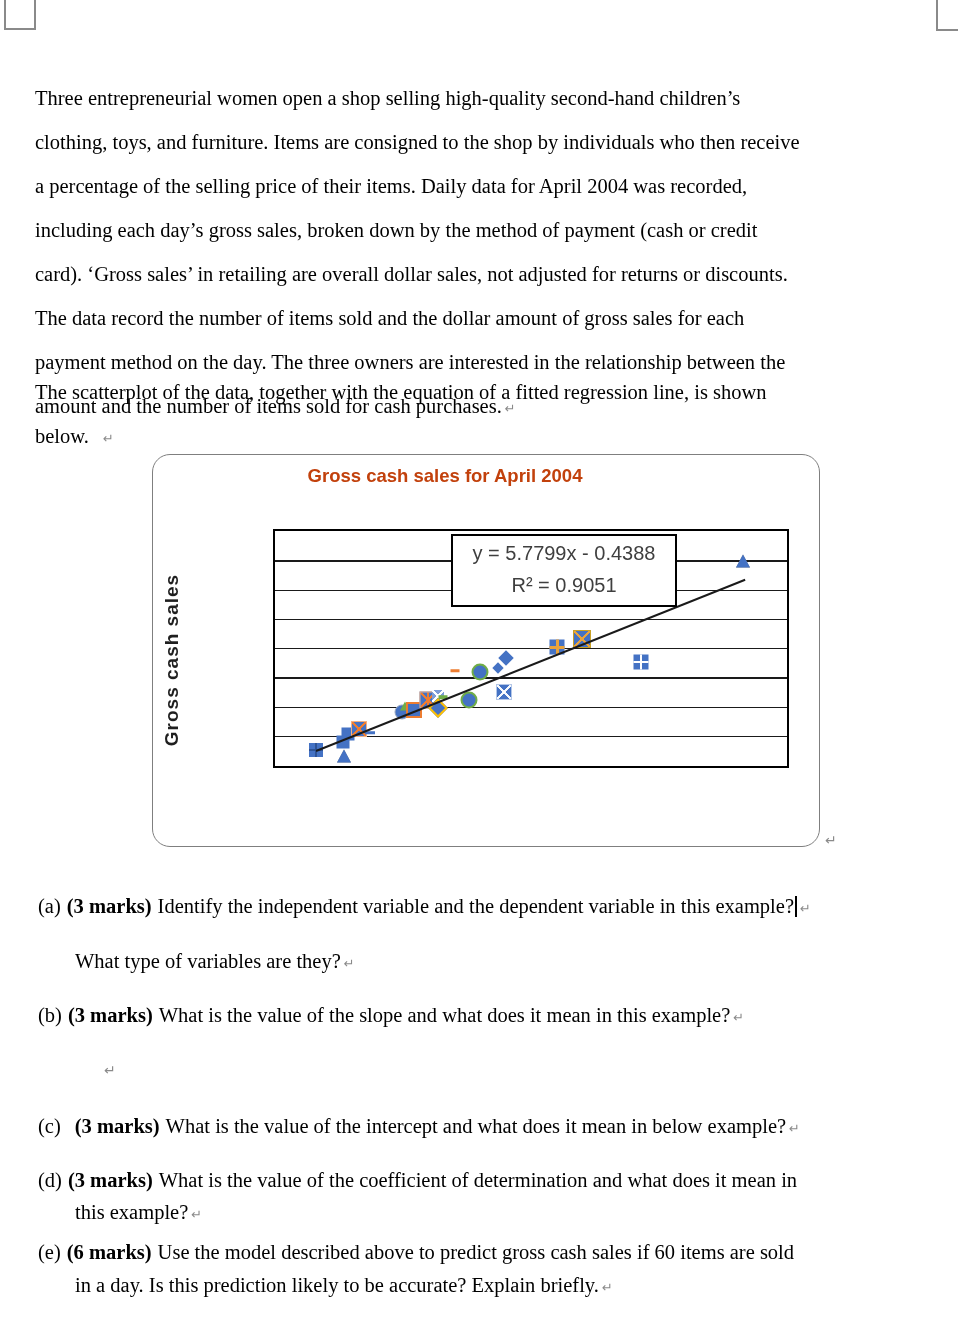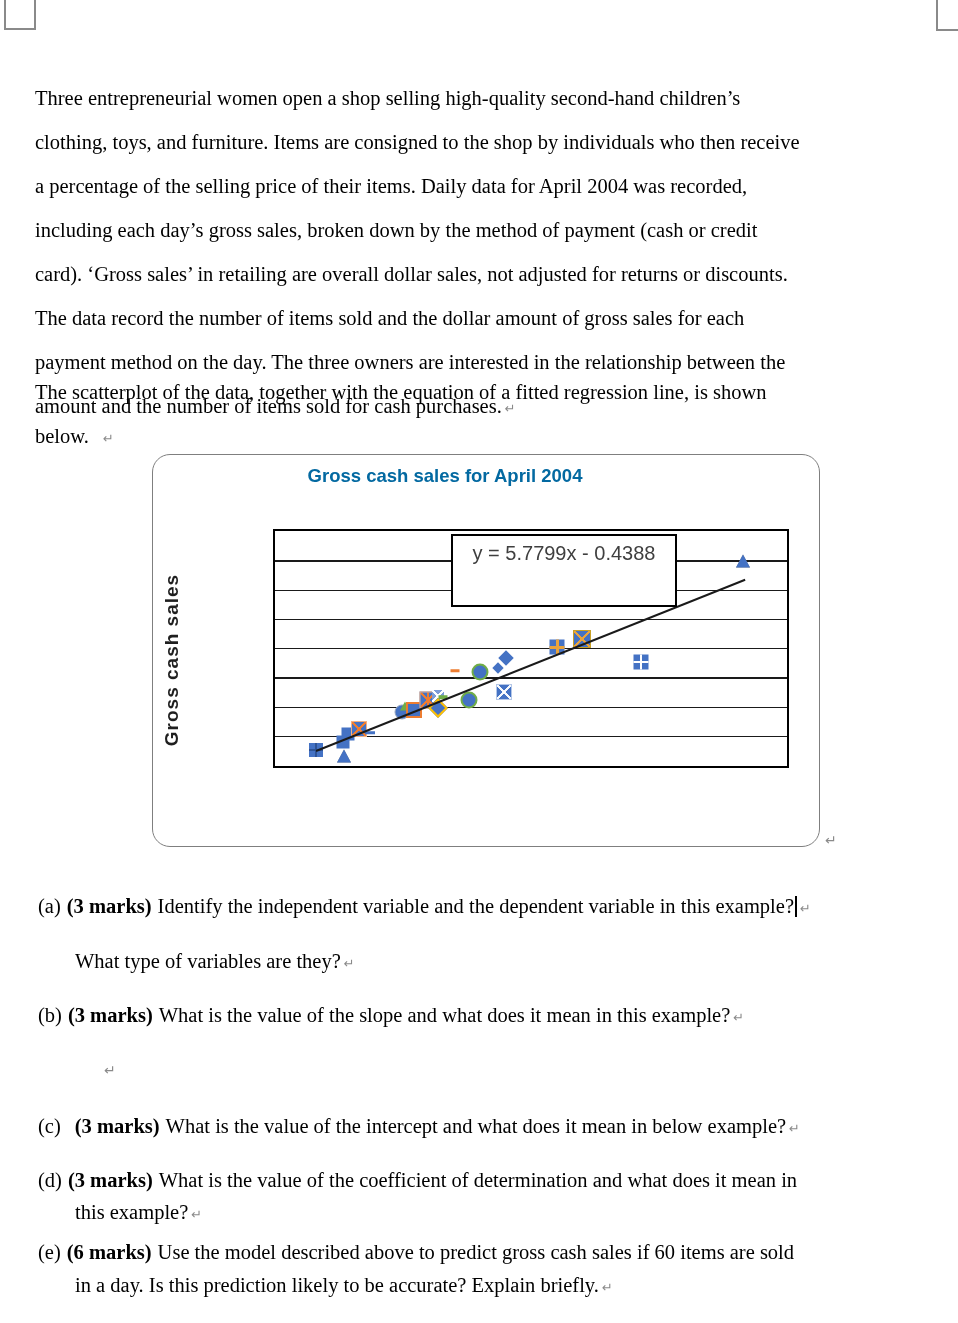--- a/index.html
+++ b/index.html
@@ -33,21 +33,21 @@
   .qlabel{margin-right:6px;}
   .qlabel-wide{margin-right:14px;}
   .qmarks{font-weight:bold;margin-right:6px;}
   .cursorbar{display:inline-block;width:2px;height:21px;background:#000;vertical-align:-4px;margin-left:1px;}
 
   
   #chart{position:absolute;left:152px;top:454px;width:666px;height:391px;
          border:1.5px solid #7f7f7f;border-radius:18px;background:#fff;
          font-family:"Liberation Sans",sans-serif;}
   #chart-title{position:absolute;left:153px;top:10px;width:278px;text-align:center;
-               font-size:18.5px;font-weight:bold;color:#0369a1;}
+               font-size:18.5px;font-weight:bold;color:#c2410c;}
   #plot-area{position:absolute;left:120px;top:74px;width:516px;height:239px;
              border:2.5px solid #000;box-sizing:border-box;background:#fff;}
   .gridline{position:absolute;left:0;width:100%;height:1.4px;background:#1a1a1a;z-index:1;}
   #trendline{position:absolute;height:1.7px;background:#1a1a1a;transform-origin:0 50%;z-index:3;}
   #eq-box{position:absolute;left:298px;top:79px;width:226px;height:73px;border:2.5px solid #000;
           background:#fff;z-index:5;box-sizing:border-box;text-align:center;color:#3f3f3f;}
   #eq-line1{font-size:20px;line-height:34px;}
   #eq-line2{font-size:20px;line-height:30px;}
   #ylabel{position:absolute;left:19px;top:205px;transform:translate(-50%,-50%) rotate(-90deg);
           white-space:nowrap;font-size:19px;font-weight:bold;color:#1f1f1f;letter-spacing:1px;}
@@ -148,20 +148,21 @@
         <div class="mk mk-diamond-small" style="left: 222.8px; top: 137.1px;"></div>
         <div class="mk mk-diamond" style="left: 231px; top: 127.3px;"></div>
         <div class="mk mk-square-x-white" style="left: 228.9px; top: 160.5px;"></div>
         <div class="mk mk-square-plus-orange" style="left: 282.1px; top: 115.6px;"></div>
         <div class="mk mk-square-x-gold" style="left: 307.1px; top: 107.6px;"></div>
         <div class="mk mk-square-grid" style="left: 366.4px; top: 131.3px;"></div>
         <div class="mk mk-triangle" style="left: 467.6px; top: 29.5px;"></div>
       </div>
     <div id="eq-box">
       <div id="eq-line1">y = 5.7799x - 0.4388</div>
+      <div id="eq-line2">R² = 0.9051</div>
     </div>
   </div>
   <span id="chart-pmark" class="pmark">↵</span>
 
   <div id="q-a" class="qrow"><span class="qlabel">(a)</span><span class="qmarks">(3 marks)</span><span>Identify the independent variable and the dependent variable in this example?</span><span class="cursorbar"></span><span class="pmark">↵</span></div>
 
   <div id="q-a2" class="qrow"><span>What type of variables are they?</span><span class="pmark">↵</span></div>
 
   <div id="q-b" class="qrow"><span class="qlabel">(b)</span><span class="qmarks">(3 marks)</span><span>What is the value of the slope and what does it mean in this example?</span><span class="pmark">↵</span></div>
 

